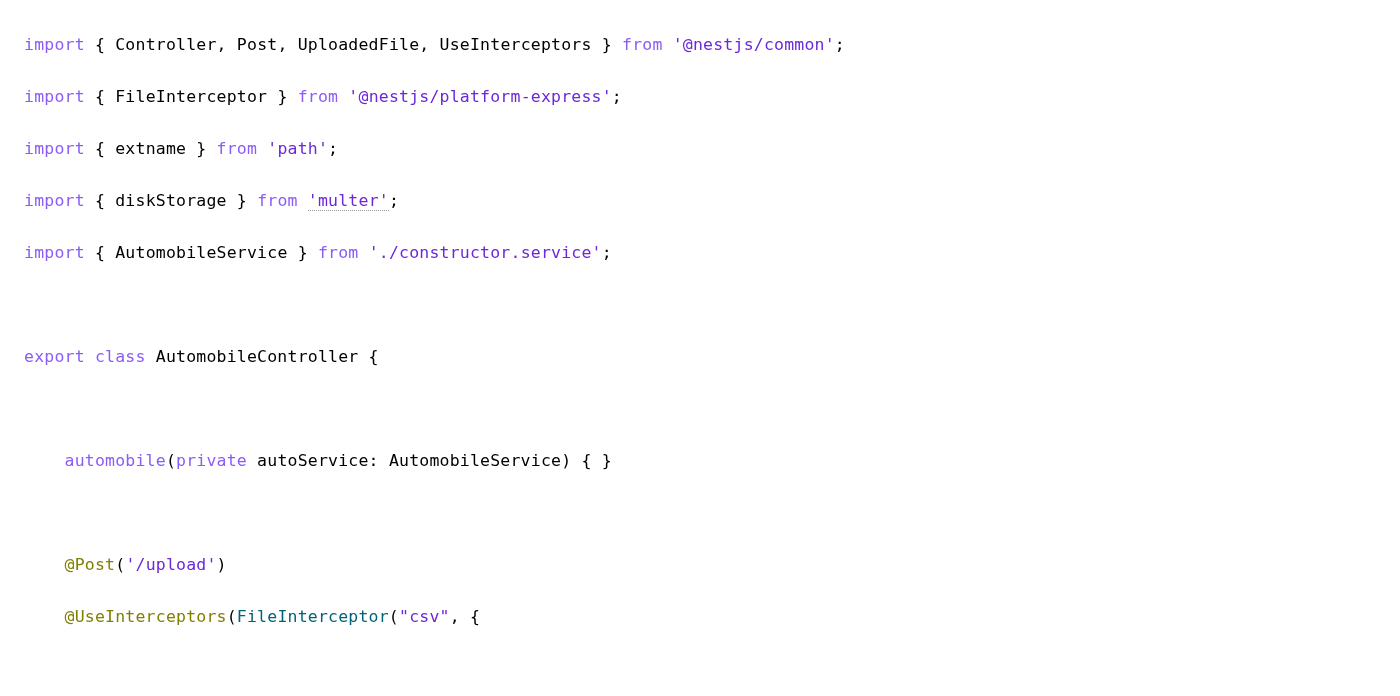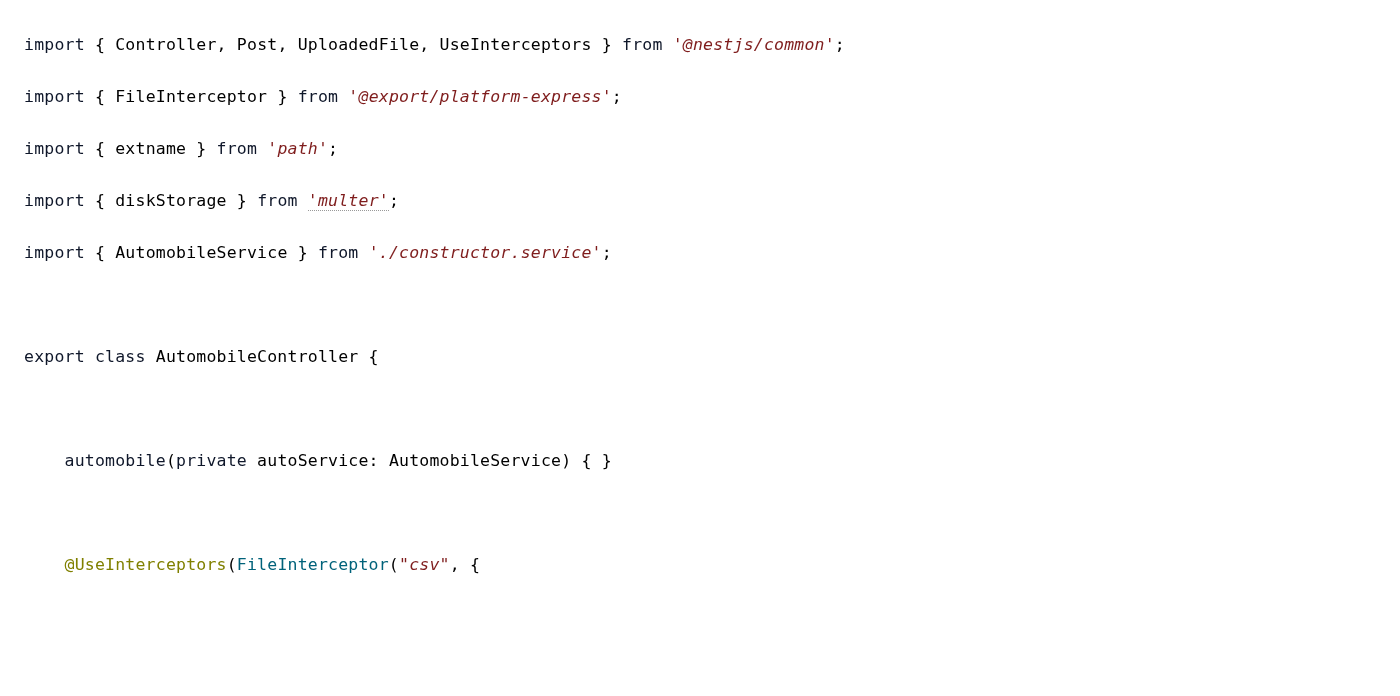--- a/index.html
+++ b/index.html
@@ -8,43 +8,44 @@
     background: #ffffff;
     font-family: "SF Mono", "Monaco", "Menlo", "Consolas", monospace;
     font-size: 16.5px;
     line-height: 26px;
     letter-spacing: 0.2px;
   }
   .code-container {
     padding: 6px 0 0 24px;
     white-space: pre;
   }
-  .kw { color: #0f172a; }
-  .str { color: #7f1d1d; font-style: italic; }
+  .kw { color: #8b5cf6; }
+  .str { color: #6d28d9; }
   .ident { color: #000000; }
   .punct { color: #000000; }
   .decorator { color: #808000; }
   .def { color: #00627a; }
   .param-underline { border-bottom: 1px dotted #999; }
   .line { display: block; min-height: 26px; }
 </style>
 </head>
 <body>
 
 <div class="code-container">
 <span class="line"><span class="kw">import</span> <span class="punct">{</span> <span class="ident">Controller</span><span class="punct">,</span> <span class="ident">Post</span><span class="punct">,</span> <span class="ident">UploadedFile</span><span class="punct">,</span> <span class="ident">UseInterceptors</span> <span class="punct">}</span> <span class="kw">from</span> <span class="str">'@nestjs/common'</span><span class="punct">;</span></span>
-<span class="line"><span class="kw">import</span> <span class="punct">{</span> <span class="ident">FileInterceptor</span> <span class="punct">}</span> <span class="kw">from</span> <span class="str">'@export/platform-express'</span><span class="punct">;</span></span>
+<span class="line"><span class="kw">import</span> <span class="punct">{</span> <span class="ident">FileInterceptor</span> <span class="punct">}</span> <span class="kw">from</span> <span class="str">'@nestjs/platform-express'</span><span class="punct">;</span></span>
 <span class="line"><span class="kw">import</span> <span class="punct">{</span> <span class="ident">extname</span> <span class="punct">}</span> <span class="kw">from</span> <span class="str">'path'</span><span class="punct">;</span></span>
 <span class="line"><span class="kw">import</span> <span class="punct">{</span> <span class="ident">diskStorage</span> <span class="punct">}</span> <span class="kw">from</span> <span class="str param-underline">'multer'</span><span class="punct">;</span></span>
 <span class="line"><span class="kw">import</span> <span class="punct">{</span> <span class="ident">AutomobileService</span> <span class="punct">}</span> <span class="kw">from</span> <span class="str">'./constructor.service'</span><span class="punct">;</span></span>
 <span class="line"></span>
 <span class="line"><span class="kw">export</span> <span class="kw">class</span> <span class="ident">AutomobileController</span> <span class="punct">{</span></span>
 <span class="line"></span>
 <span class="line">    <span class="kw">automobile</span><span class="punct">(</span><span class="kw">private</span> <span class="ident">autoService</span><span class="punct">:</span> <span class="ident">AutomobileService</span><span class="punct">)</span> <span class="punct">{</span> <span class="punct">}</span></span>
 <span class="line"></span>
+<span class="line">    <span class="decorator">@</span><span class="decorator">Post</span><span class="punct">(</span><span class="str">'/upload'</span><span class="punct">)</span></span>
 <span class="line">    <span class="decorator">@</span><span class="decorator">UseInterceptors</span><span class="punct">(</span><span class="def">FileInterceptor</span><span class="punct">(</span><span class="str">"csv"</span><span class="punct">,</span> <span class="punct">{</span></span>
 
 
 
 
 
 
 
 
 

